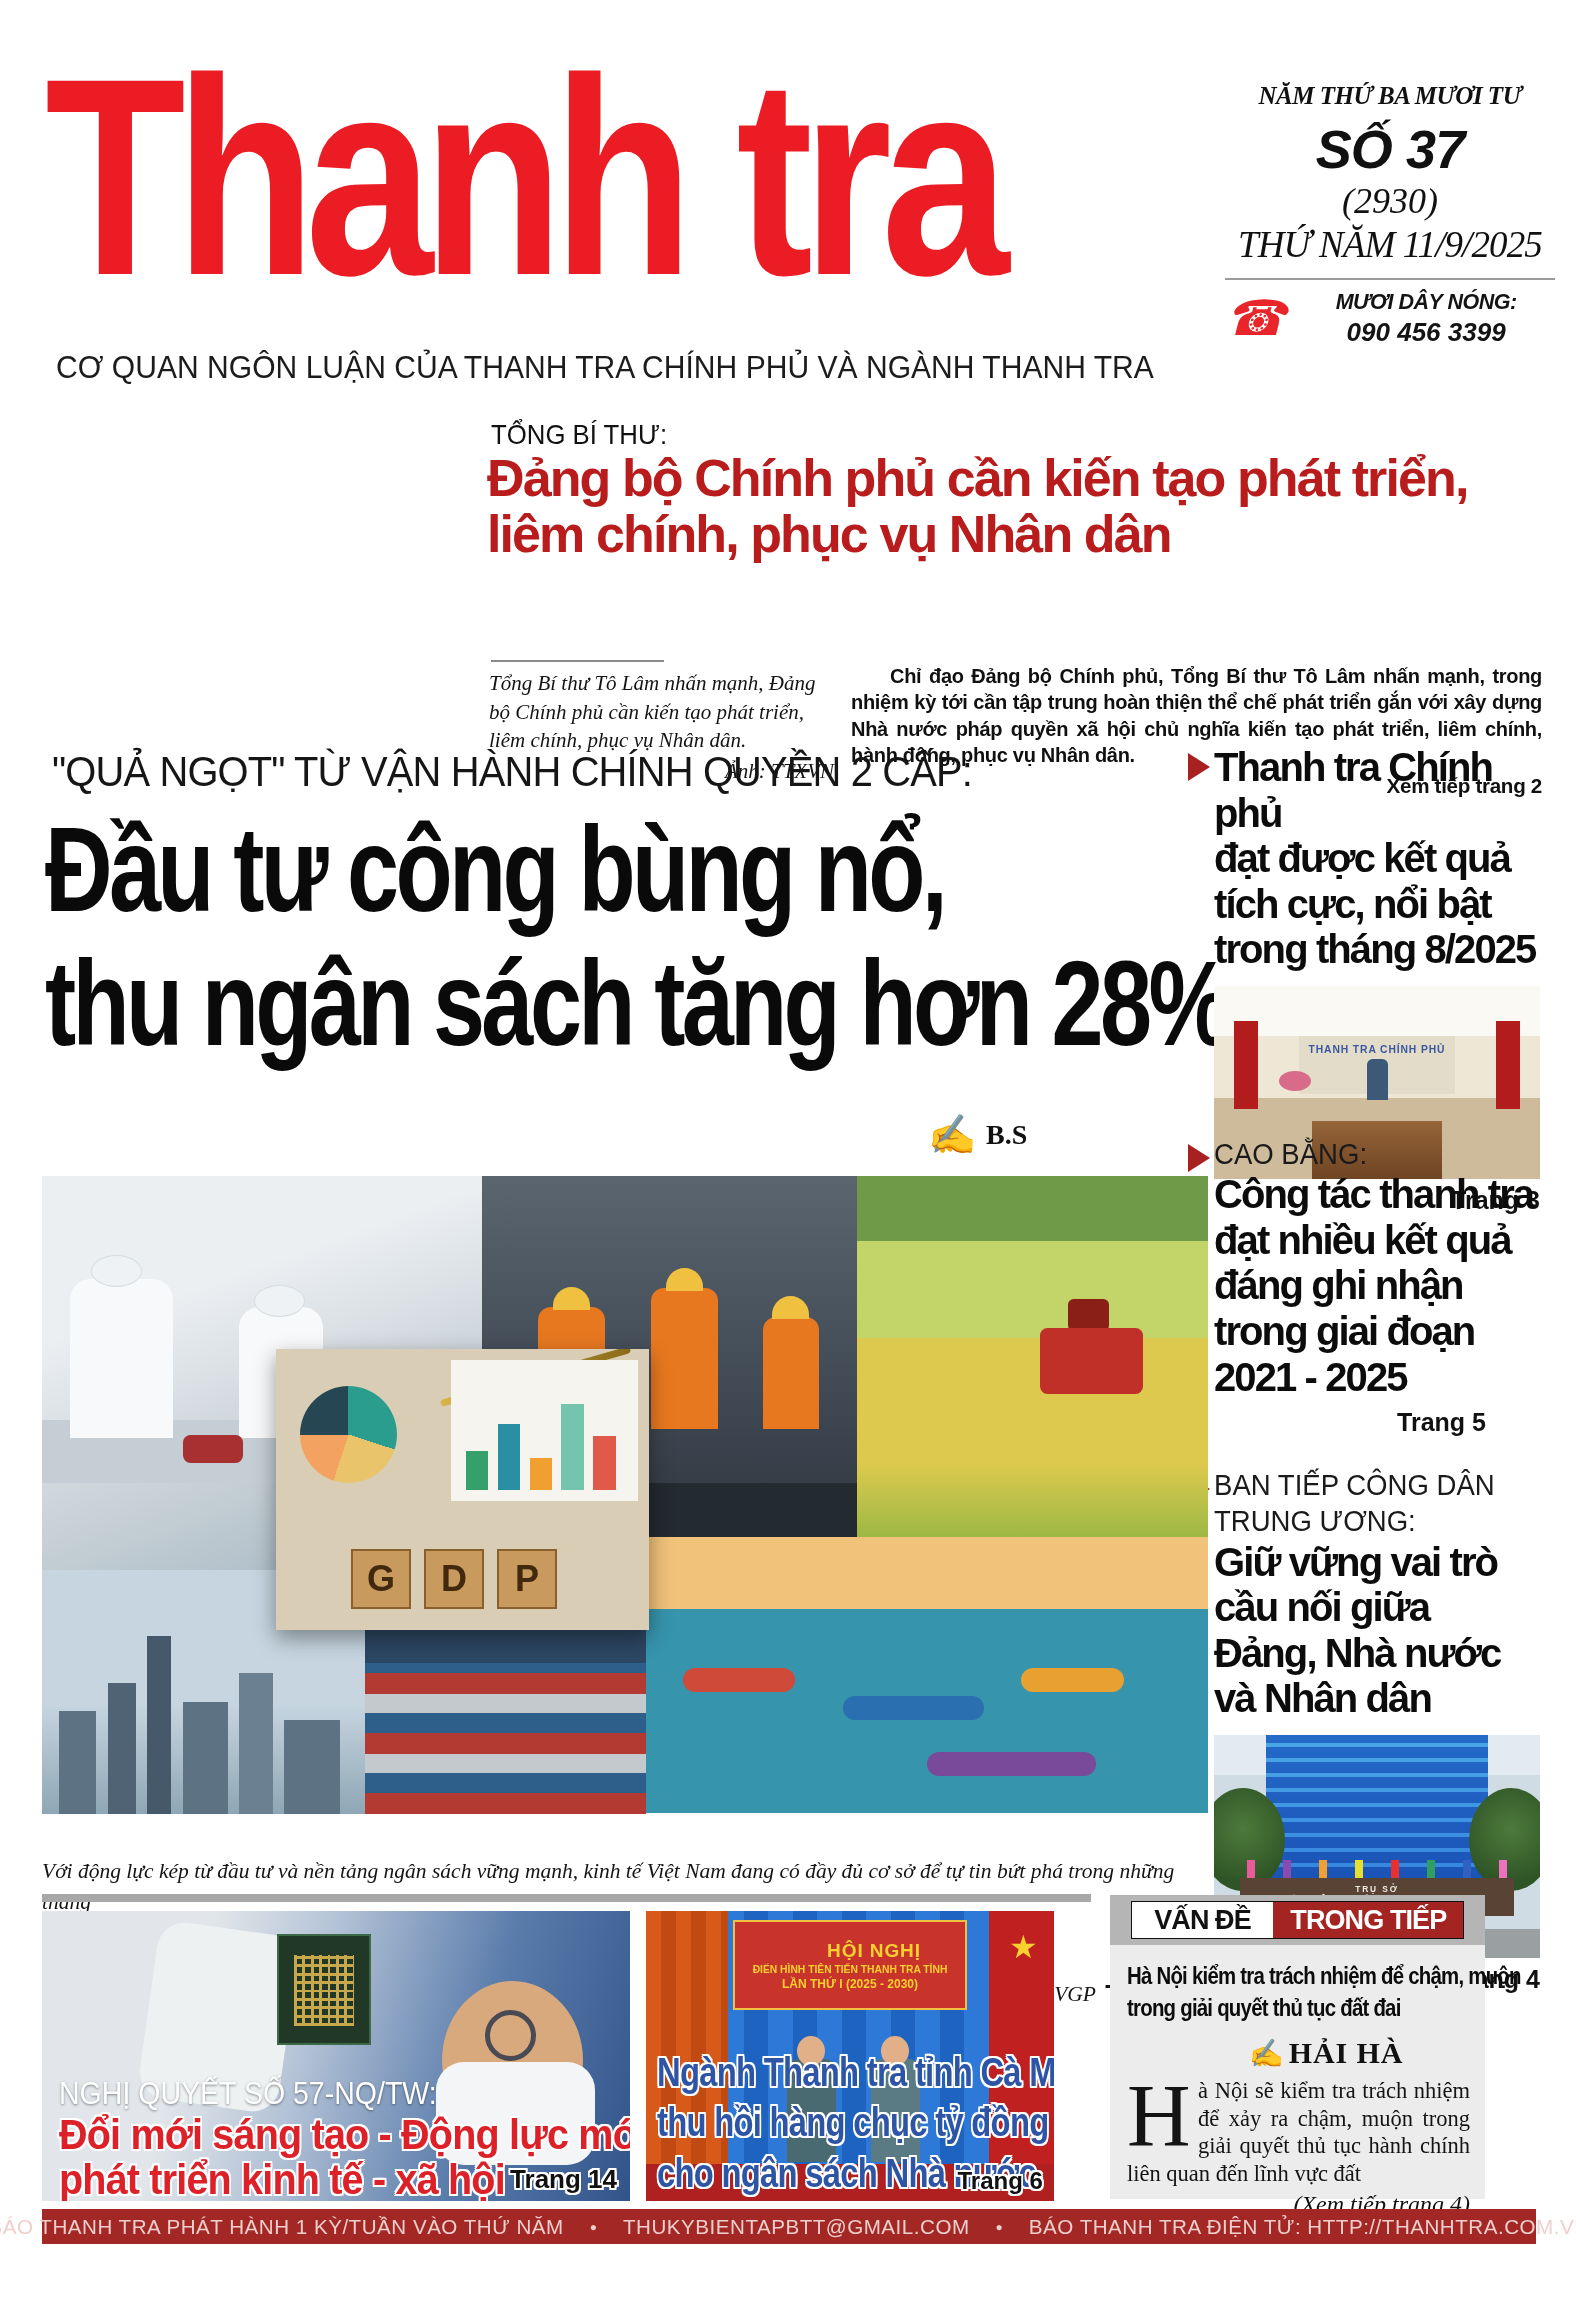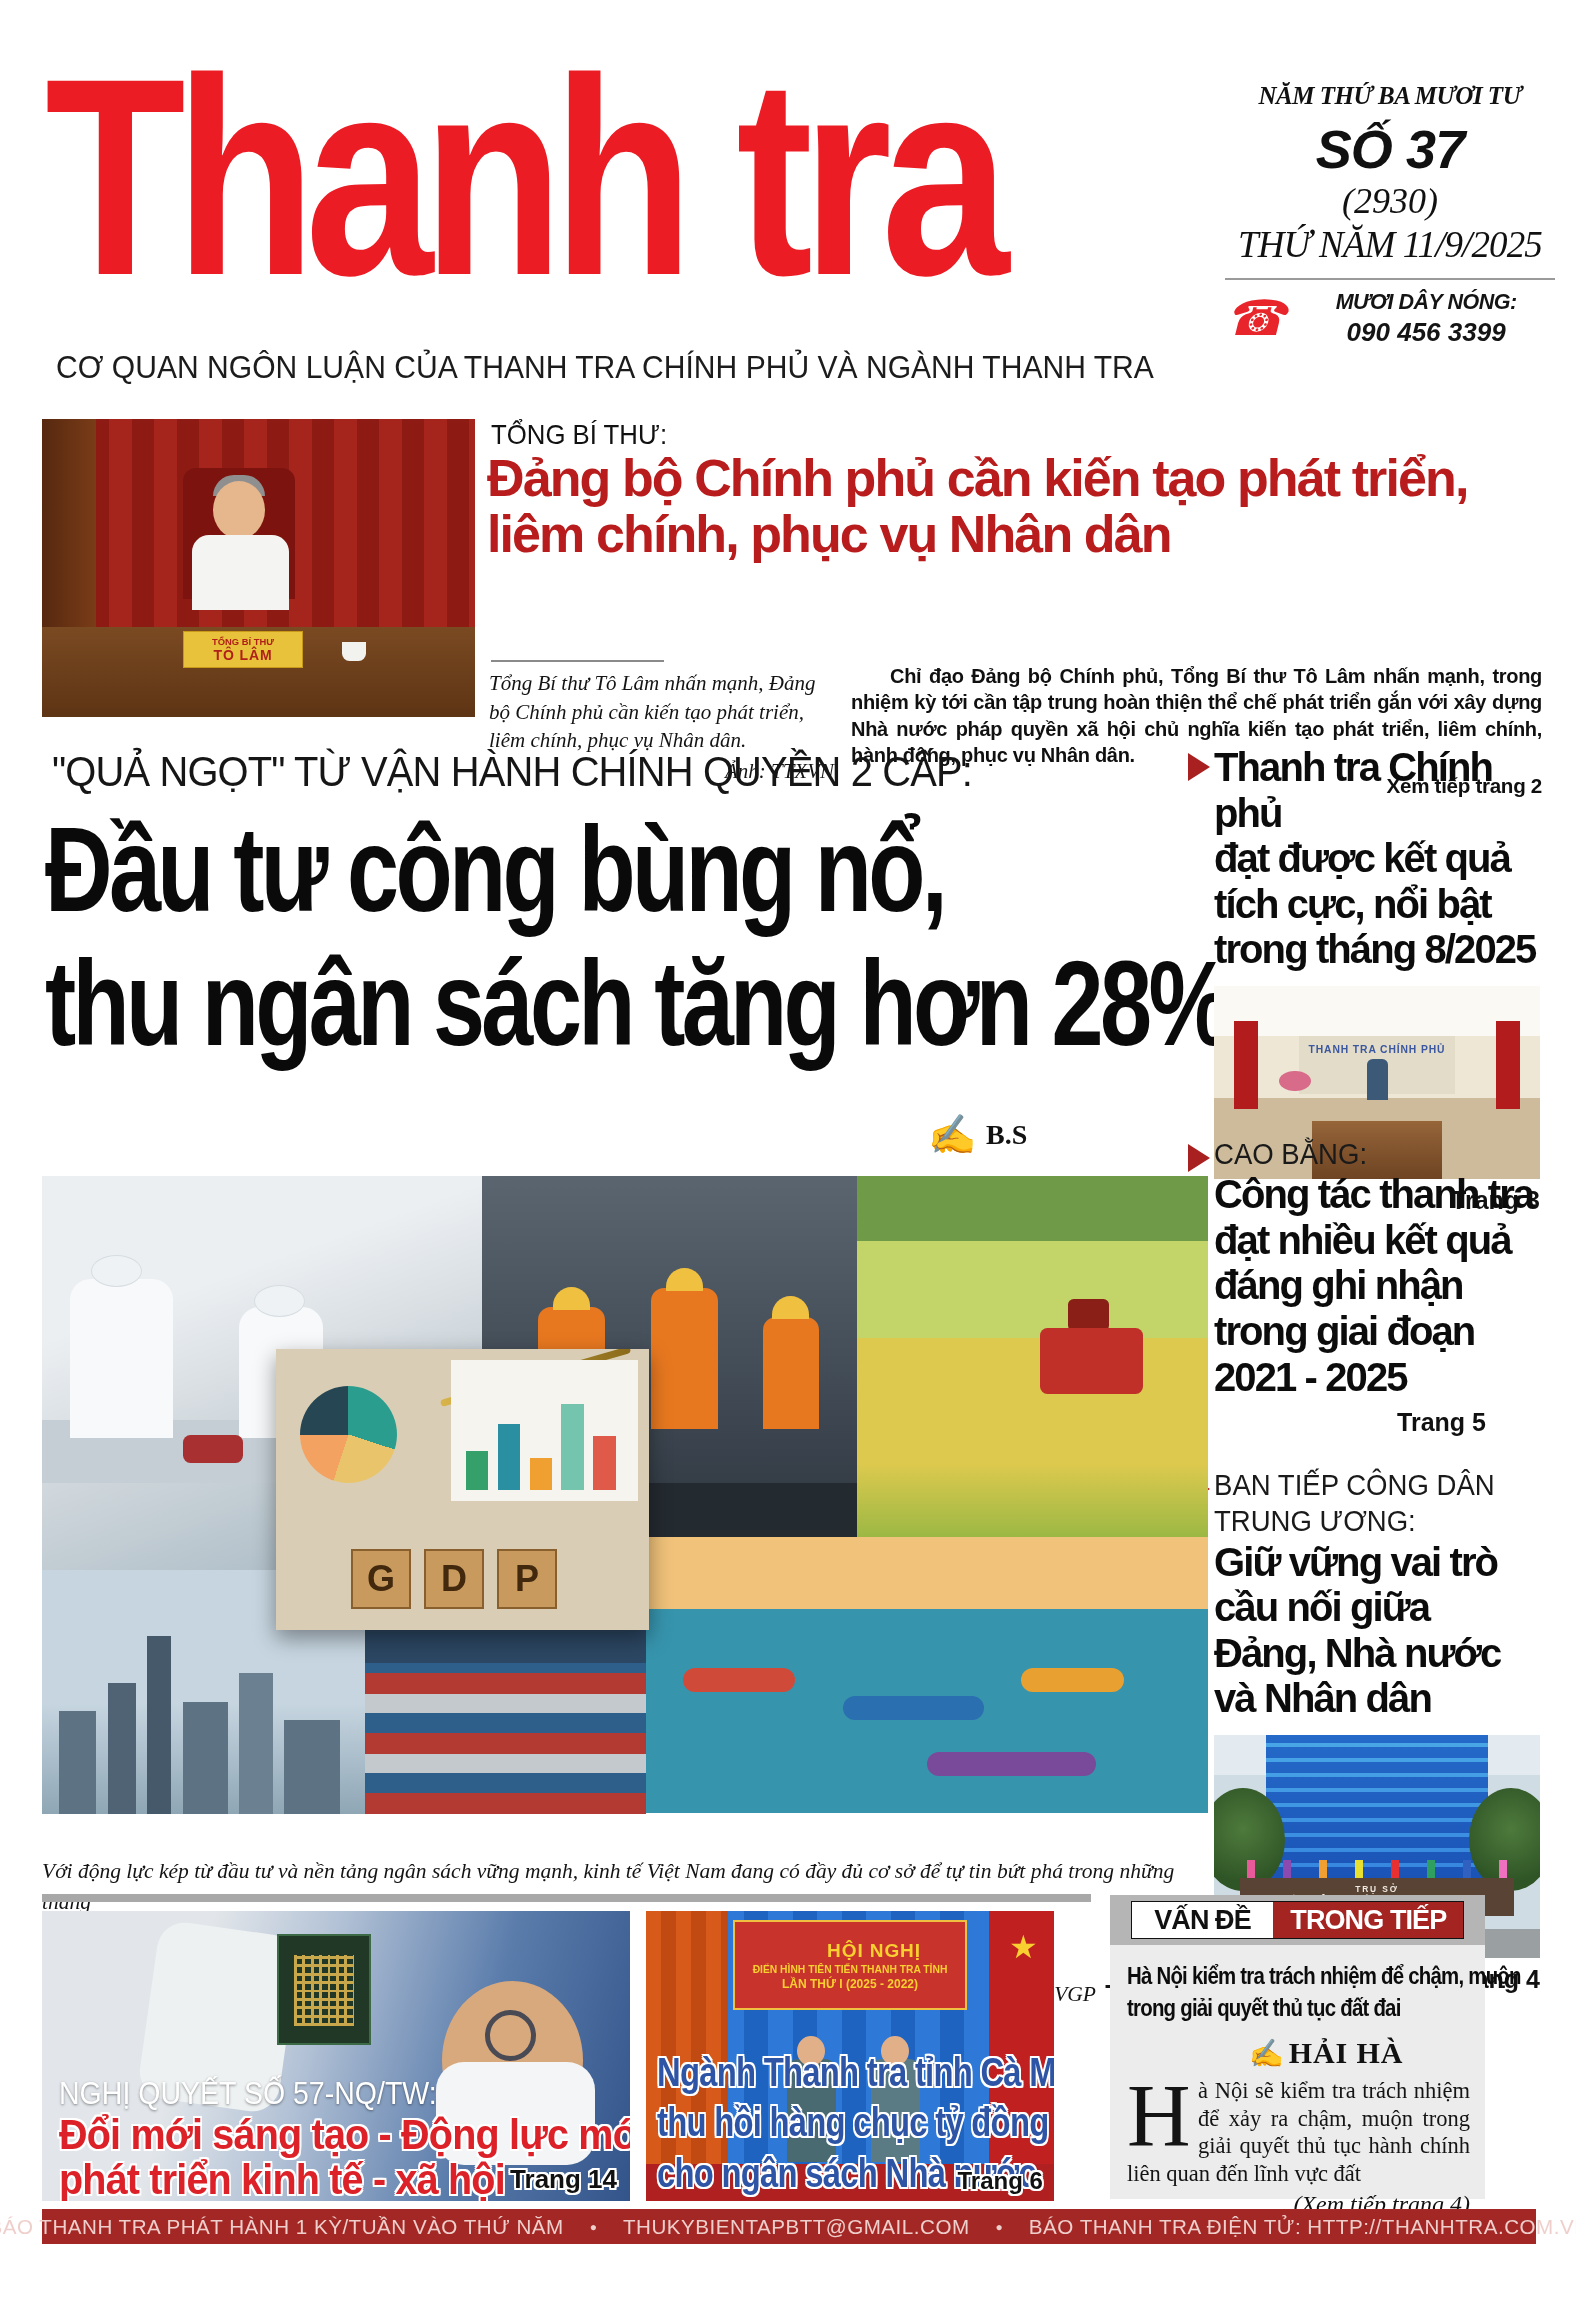--- a/index.html
+++ b/index.html
@@ -206,33 +206,20 @@
     <div class="issue-divider"></div>
     <div class="hotline">
       <span class="phone-icon">☎</span>
       <span class="hotline-text">
         <div class="hotline-label">MƯƠI DÂY NÓNG:</div>
         <div class="hotline-number">090 456 3399</div>
       </span>
     </div>
   </div>
 
-  <div class="abs ts-photo">
-    <div class="ts-wood"></div>
-    <div class="ts-chair"></div>
-    <div class="ts-hair"></div>
-    <div class="ts-head"></div>
-    <div class="ts-shirt"></div>
-    <div class="ts-desk"></div>
-    <div class="ts-cup"></div>
-    <div class="ts-plate">
-      <span class="ts-plate-l1">TỔNG BÍ THƯ</span>
-      <span class="ts-plate-l2">TÔ LÂM</span>
-    </div>
-  </div>
   <div class="abs ts-kicker">TỔNG BÍ THƯ:</div>
   <div class="abs ts-headline">Đảng bộ Chính phủ cần kiến tạo phát triển,
 liêm chính, phục vụ Nhân dân</div>
   <div class="abs ts-rule"></div>
   <div class="abs ts-caption">
     <span>Tổng Bí thư Tô Lâm nhấn mạnh, Đảng bộ Chính phủ cần kiến tạo phát triển, liêm chính, phục vụ Nhân dân.</span>
     <div class="ts-credit">Ảnh: TTXVN</div>
   </div>
   <div class="abs ts-summary">
     <span>Chỉ đạo Đảng bộ Chính phủ, Tổng Bí thư Tô Lâm nhấn mạnh, trong nhiệm kỳ tới cần tập trung hoàn thiện thể chế phát triển gắn với xây dựng Nhà nước pháp quyền xã hội chủ nghĩa kiến tạo phát triển, liêm chính, hành động, phục vụ Nhân dân.</span>
@@ -391,21 +378,21 @@
     <div class="bl-pageref outline-w">Trang 14</div>
   </div>
 
   <div class="abs bm-photo">
     <div class="bm-curtain-l"></div>
     <div class="bm-flag-r"></div>
     <div class="bm-star">★</div>
     <div class="bm-banner">
       <span class="bm-banner-l1">HỘI NGHỊ</span>
       <span class="bm-banner-l2">ĐIỂN HÌNH TIÊN TIẾN THANH TRA TỈNH</span>
-      <span class="bm-banner-l3">LẦN THỨ I (2025 - 2022)</span>
+      <span class="bm-banner-l3">LẦN THỨ I (2025 - 2030)</span>
     </div>
     <div class="bm-person" style="left:141px;"></div>
     <div class="bm-head" style="left:151px; bottom:135px;"></div>
     <div class="bm-person" style="left:225px; background:#5a7a84;"></div>
     <div class="bm-head" style="left:235px; bottom:135px;"></div>
     <div class="bm-table"></div>
     <div class="bm-headline outline-w" style="top:139px;">Ngành Thanh tra tỉnh Cà Mau</div>
     <div class="bm-headline outline-w" style="top:189px;">thu hồi hàng chục tỷ đồng</div>
     <div class="bm-headline outline-w" style="top:240px;">cho ngân sách Nhà nước</div>
     <div class="bm-pageref outline-w">Trang 6</div>

